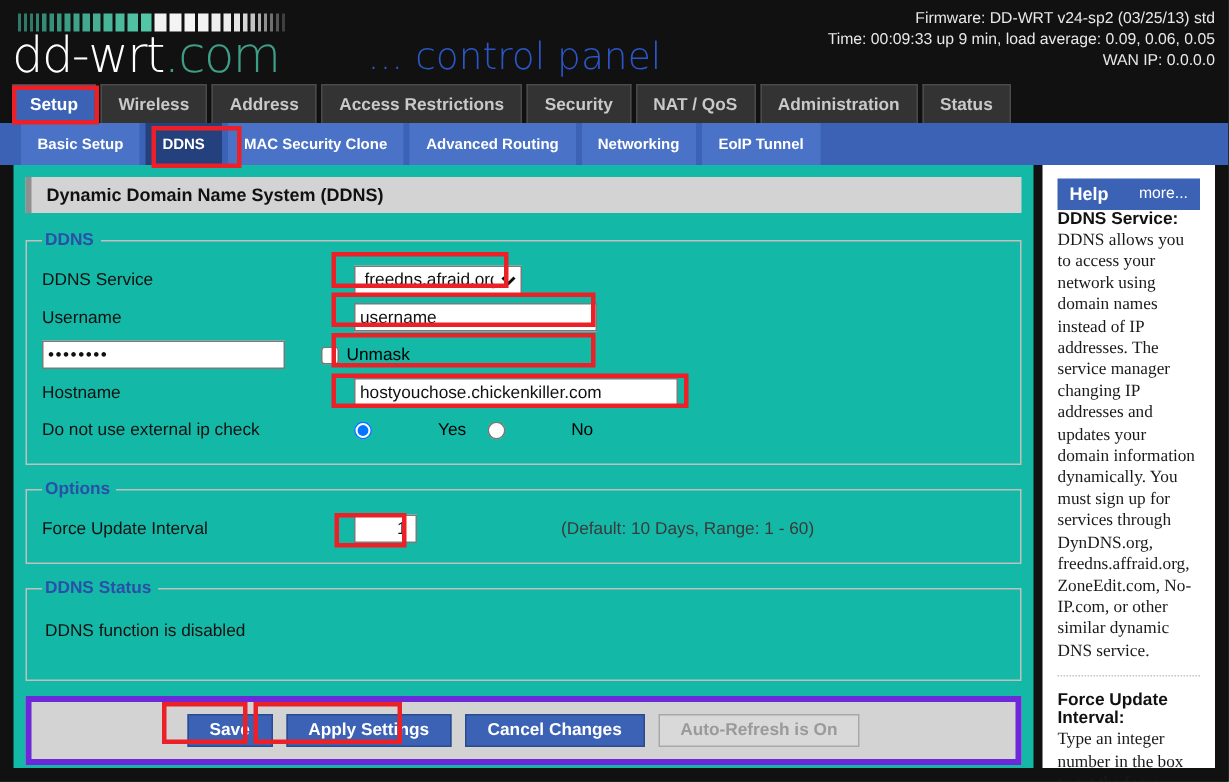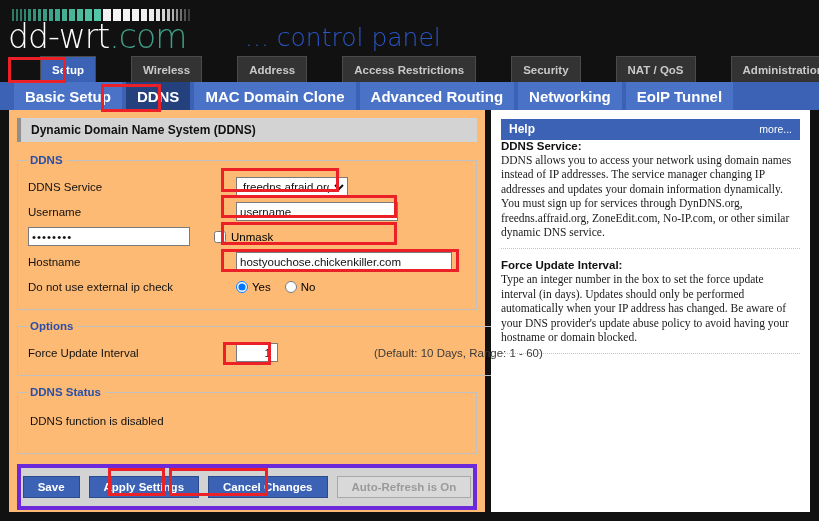--- a/index.html
+++ b/index.html
@@ -44,45 +44,45 @@
   
   #nav-primary {
     position: relative; height: 26px; background: #111111;
     padding-left: 8px; display: flex; align-items: stretch;
   }
   .ptab {
     display: flex; align-items: center; justify-content: center;
     padding: 0 11px; margin-right: 3px;
     background: #333333; color: #c9c9c9;
     font-size: 11.5px; font-weight: bold; white-space: nowrap;
-    border-top: 1px solid #4a4a4a; border-left: 1px solid #4a4a4a; border-right: 1px solid #4a4a4a; margin-left: 32px;
+    border-top: 1px solid #4a4a4a; border-left: 1px solid #4a4a4a; border-right: 1px solid #4a4a4a;
   }
   .ptab.active { background: #3b62b5; color: #ffffff; }
 
   
   #nav-secondary {
     position: relative; height: 28px; background: #3b62b5;
     padding-left: 14px; display: flex; align-items: stretch;
   }
   .stab {
     display: flex; align-items: center; justify-content: center;
     padding: 0 11px; margin-right: 4px;
     background: #4a72c6; color: #ffffff;
-    font-size: 15px; font-weight: bold; white-space: nowrap;
+    font-size: 10px; font-weight: bold; white-space: nowrap;
   }
   .stab.active { background: #24417e; }
 
   
   #body-wrap {
     position: relative; display: flex;
     height: 411px; background: #111111;
     padding: 0 9px 9px 9px;
   }
   #content {
-    width: 476px; background: #fdba74;
+    width: 680px; background: #14b8a6;
     padding: 8px 8px 16px 8px;
   }
   #helpgap { width: 6px; }
   #help {
     flex: 1; background: #ffffff;
     padding: 9px 10px 0 10px;
   }
 
   
   #content-title {
@@ -117,21 +117,21 @@
   }
   #username-field { width: 162px; }
   #password-field { width: 162px; letter-spacing: 1px; }
   #hostname-field { width: 216px; }
   #interval-field  { width: 42px; text-align: right; padding-right: 6px; }
 
   .chk-wrap { display: flex; align-items: center; margin-left: 24px; font-size: 11.5px; }
   .chk-wrap input { margin: 0 5px 0 0; width: 12px; height: 12px; }
 
   .radio-grp { display: flex; align-items: center; font-size: 11.5px; }
-  .radio-grp label { display: flex; align-items: flex-start; margin-right: 14px; }
+  .radio-grp label { display: flex; align-items: flex-start; margin-right: 14px; gap: 40px; }
   .radio-grp input { margin: 0 4px 0 0; width: 12px; height: 12px; }
 
   .hint { margin-left: 96px; font-size: 11.5px; color: #3a3a3a; white-space: nowrap; }
 
   .status-text { font-size: 11.5px; color: #111111; padding: 9px 0 16px 2px; }
 
   
   #btnbar {
     background: #d3d3d3; border: 4px solid #6d28d9;
     padding: 8px 0; display: flex; justify-content: center; gap: 9px;
@@ -200,37 +200,42 @@
         <div class="lbar" style="width: 2px; background: rgb(144, 144, 144);"></div>
         <div class="lbar" style="width: 2px; background: rgb(112, 112, 112);"></div>
         <div class="lbar" style="width: 2px; background: rgb(85, 85, 85);"></div>
         <div class="lbar" style="width: 2px; background: rgb(63, 63, 63);"></div>
       </div>
 
     <div id="logo-word"><span>dd-wrt</span><span class="dot-com">.com</span></div>
 
     <div id="logo-panel">... control panel</div>
 
+    <div id="sysinfo">
+      <div>Firmware: DD-WRT v24-sp2 (03/25/13) std</div>
+      <div>Time: 00:09:33 up 9 min, load average: 0.09, 0.06, 0.05</div>
+      <div>WAN IP: 0.0.0.0</div>
+    </div>
   </div>
 
   <div id="nav-primary">
       <div class="ptab active">Setup</div>
       <div class="ptab">Wireless</div>
       <div class="ptab">Address</div>
       <div class="ptab">Access Restrictions</div>
       <div class="ptab">Security</div>
       <div class="ptab">NAT / QoS</div>
       <div class="ptab">Administration</div>
       <div class="ptab">Status</div>
     </div>
 
   <div id="nav-secondary">
       <div class="stab">Basic Setup</div>
       <div class="stab active">DDNS</div>
-      <div class="stab">MAC Domain Clone</div>
+      <div class="stab">MAC Security Clone</div>
       <div class="stab">Advanced Routing</div>
       <div class="stab">Networking</div>
       <div class="stab">EoIP Tunnel</div>
     </div>
 
   <div id="body-wrap">
 
     <div id="content">
 
       <div id="content-title">Dynamic Domain Name System (DDNS)</div>

